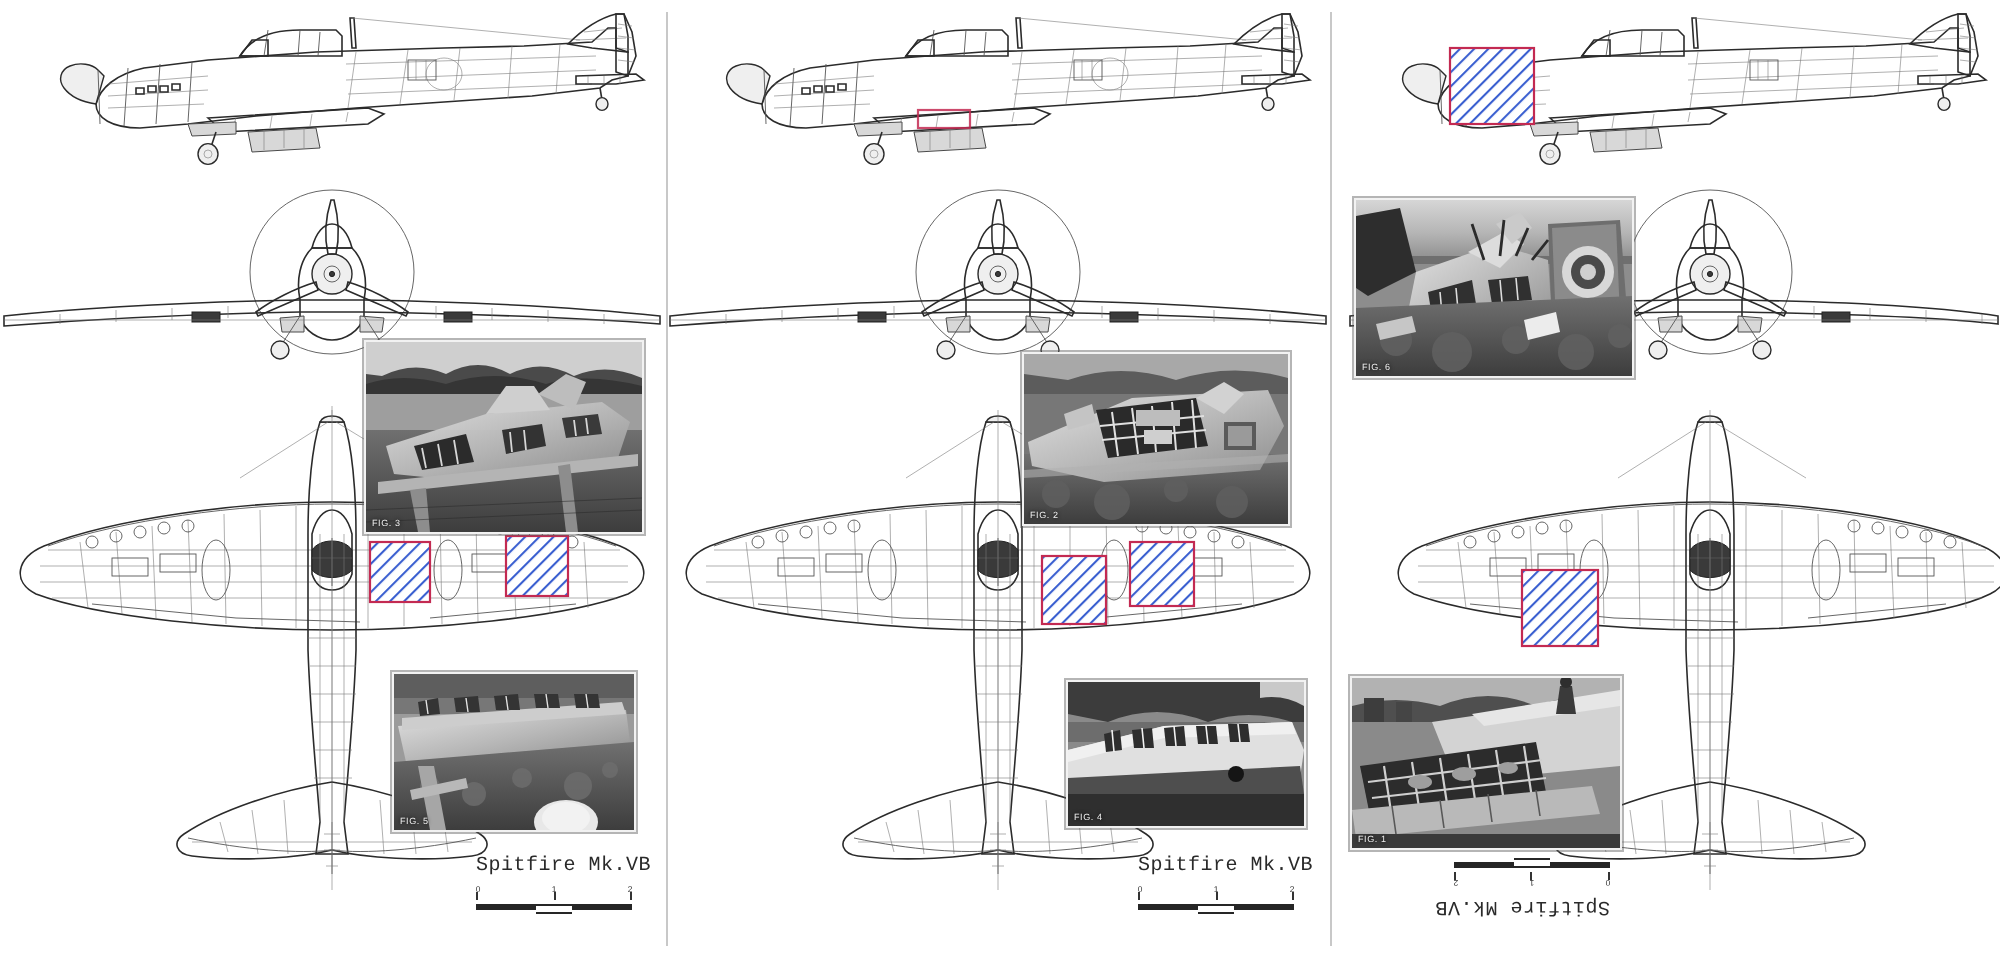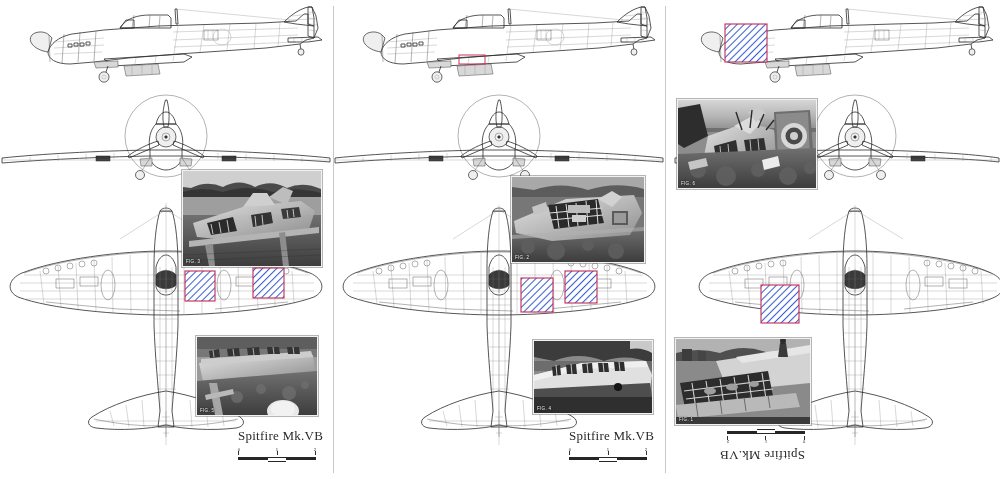--- a/index.html
+++ b/index.html
@@ -51,25 +51,25 @@
     font-size:4.5px;letter-spacing:.3px;
     color:#f0f0f0;
     font-family:"Liberation Sans", sans-serif;
     text-shadow:0 0 2px #000;
     white-space:nowrap;
   }
 
   
   .caption-block{position:absolute;text-align:left;}
   .caption{
-    font-size:13px;
+    font-size:10px;
     letter-spacing:.25px;
     color:#2a2a2a;
     white-space:nowrap;
-    font-family:Liberation Serif, serif;
+    font-family:Liberation Mono, monospace;
   }
   .scalebar{position:relative;margin-top:7px;width:78px;height:12px;}
   .scalebar .ticks{
     position:absolute;top:0;left:0;width:100%;height:5px;
   }
   .scalebar .tick{
     position:absolute;top:0;width:.8px;height:4px;background:#333;
   }
   .scalebar .num{
     position:absolute;top:-4px;font-size:4.2px;color:#333;

